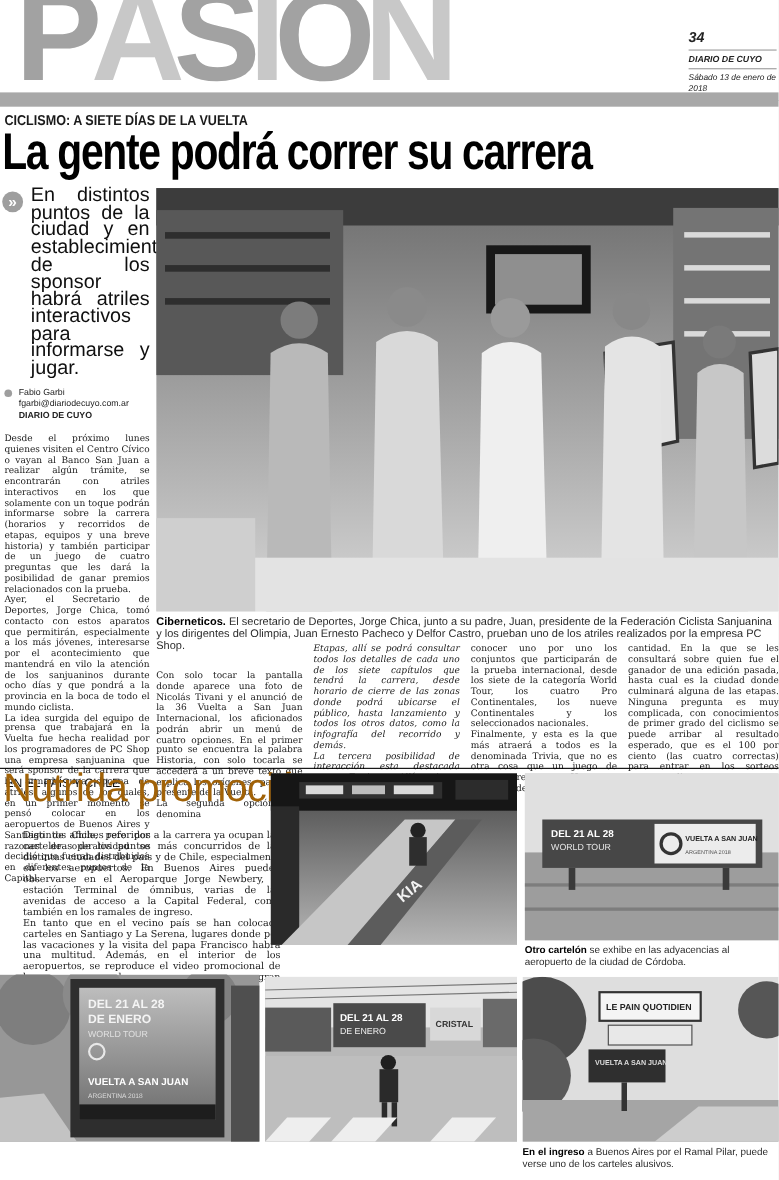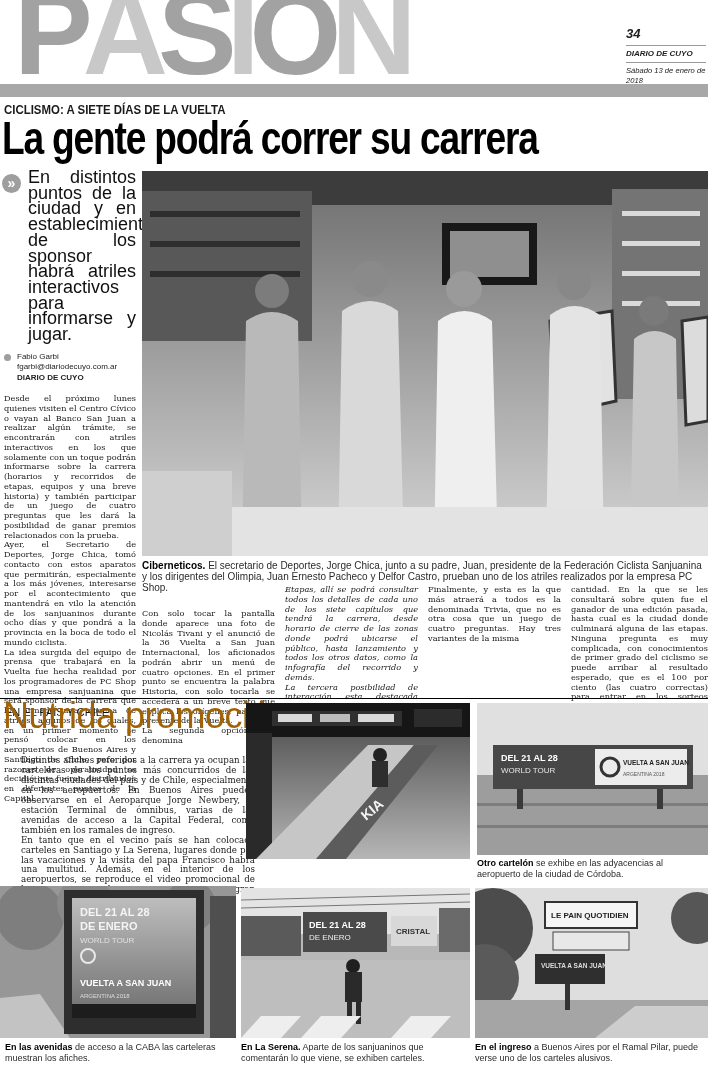--- a/index.html
+++ b/index.html
@@ -134,20 +134,21 @@
 
   <div class="abs bcol c2 serif">
     <p>Con solo tocar la pantalla donde aparece una foto de Nicolás Tivani y el anunció de la 36 Vuelta a San Juan Internacional, los aficionados podrán abrir un menú de cuatro opciones. En el primer punto se encuentra la palabra Historia, con solo tocarla se accederá a un breve texto que explica los orígenes, pasado y presente de la Vuelta.</p>
     <p>La segunda opción se denomina</p>
   </div>
   <div class="abs bcol c3 serif">
     <p>Etapas, allí se podrá consultar todos los detalles de cada uno de los siete capítulos que tendrá la carrera, desde horario de cierre de las zonas donde podrá ubicarse el público, hasta lanzamiento y todos los otros datos, como la infografía del recorrido y demás.</p>
     <p>La tercera posibilidad de interacción esta destacada como Equipos. Allí quienes dediquen algunos minutos a curiosear podrán</p>
   </div>
   <div class="abs bcol c4 serif">
+    <p>conocer uno por uno los conjuntos que participarán de la prueba internacional, desde los siete de la categoría World Tour, los cuatro Pro Continentales, los nueve Continentales y los seleccionados nacionales.</p>
     <p>Finalmente, y esta es la que más atraerá a todos es la denominada Trivia, que no es otra cosa que un juego de cuatro preguntas. Hay tres variantes de la misma</p>
   </div>
   <div class="abs bcol c5 serif">
     <p>cantidad. En la que se les consultará sobre quien fue el ganador de una edición pasada, hasta cual es la ciudad donde culminará alguna de las etapas. Ninguna pregunta es muy complicada, con conocimientos de primer grado del ciclismo se puede arribar al resultado esperado, que es el 100 por ciento (las cuatro correctas) para entrar en los sorteos correspondientes.</p>
   </div>
 
   <div class="abs divider"></div>
 
   <div class="abs kicker2">EN EL PAÍS Y CHILE</div>
   <div class="abs headline2">Nutrida promoción</div>
@@ -214,23 +215,20 @@
     <rect x="64" y="4" width="140" height="144" fill="#2e2e2e"></rect>
     <rect x="72" y="12" width="124" height="120" fill="url(#g3)"></rect>
     <text x="80" y="30" fill="#f4f4f4" font-size="11" font-weight="bold">DEL 21 AL 28</text>
     <text x="80" y="44" fill="#f4f4f4" font-size="11" font-weight="bold">DE ENERO</text>
     <text x="80" y="57" fill="#e0e0e0" font-size="8">WORLD TOUR</text>
     <circle cx="88" cy="70" r="7" fill="none" stroke="#e8e8e8" stroke-width="2"></circle>
     <text x="80" y="100" fill="#fff" font-size="9" font-weight="bold">VUELTA A SAN JUAN</text>
     <text x="80" y="112" fill="#ddd" font-size="6">ARGENTINA 2018</text>
     <rect x="72" y="118" width="124" height="14" fill="#1d1d1d"></rect>
   </svg>
-  <div class="abs pcap" style="left:5px;top:1042px;width:228px">
-    <span class="capb">En las avenidas</span><span> de acceso a la CABA las carteleras muestran los afiches.</span>
-  </div>
 
   <svg class="abs" style="left:241px;top:888px" width="229" height="150" viewBox="0 0 229 150">
     <rect width="229" height="150" fill="#b8b8b8"></rect>
     <rect x="0" y="0" width="229" height="46" fill="#e4e4e4"></rect>
     <line x1="0" y1="12" x2="229" y2="6" stroke="#777" stroke-width="1"></line>
     <line x1="0" y1="20" x2="229" y2="14" stroke="#777" stroke-width="1"></line>
     <rect x="0" y="28" width="60" height="40" fill="#5a5a5a"></rect>
     <rect x="62" y="24" width="84" height="40" fill="#4a4a4a"></rect>
     <text x="68" y="40" fill="#fff" font-size="9" font-weight="bold">DEL 21 AL 28</text>
     <text x="68" y="52" fill="#eee" font-size="8">DE ENERO</text>
@@ -239,23 +237,20 @@
     <rect x="198" y="20" width="31" height="44" fill="#6a6a6a"></rect>
     <rect x="0" y="72" width="229" height="78" fill="#bebebe"></rect>
     <circle cx="112" cy="78" r="7" fill="#1f1f1f"></circle>
     <rect x="104" y="84" width="17" height="30" fill="#2a2a2a"></rect>
     <rect x="106" y="114" width="5" height="22" fill="#2a2a2a"></rect>
     <rect x="115" y="114" width="5" height="22" fill="#2a2a2a"></rect>
     <polygon points="0,150 40,150 60,128 20,128" fill="#eeeeee"></polygon>
     <polygon points="60,150 100,150 120,128 80,128" fill="#eeeeee"></polygon>
     <polygon points="150,150 190,150 210,128 170,128" fill="#eeeeee"></polygon>
   </svg>
-  <div class="abs pcap" style="left:241px;top:1042px;width:226px">
-    <span class="capb">En La Serena.</span><span> Aparte de los sanjuaninos que comentarán lo que viene, se exhiben carteles.</span>
-  </div>
 
   <svg class="abs" style="left:475px;top:888px" width="233" height="150" viewBox="0 0 233 150">
     <rect width="233" height="150" fill="#dedede"></rect>
     <circle cx="18" cy="40" r="40" fill="#4c4c4c"></circle>
     <circle cx="10" cy="90" r="34" fill="#5a5a5a"></circle>
     <circle cx="222" cy="30" r="26" fill="#565656"></circle>
     <rect x="70" y="14" width="92" height="26" fill="#f5f5f5" stroke="#333" stroke-width="2"></rect>
     <text x="76" y="30" fill="#222" font-size="8" font-weight="bold">LE PAIN QUOTIDIEN</text>
     <rect x="78" y="44" width="76" height="18" fill="#e8e8e8" stroke="#444" stroke-width="1"></rect>
     <rect x="60" y="66" width="70" height="30" fill="#2f2f2f"></rect>

